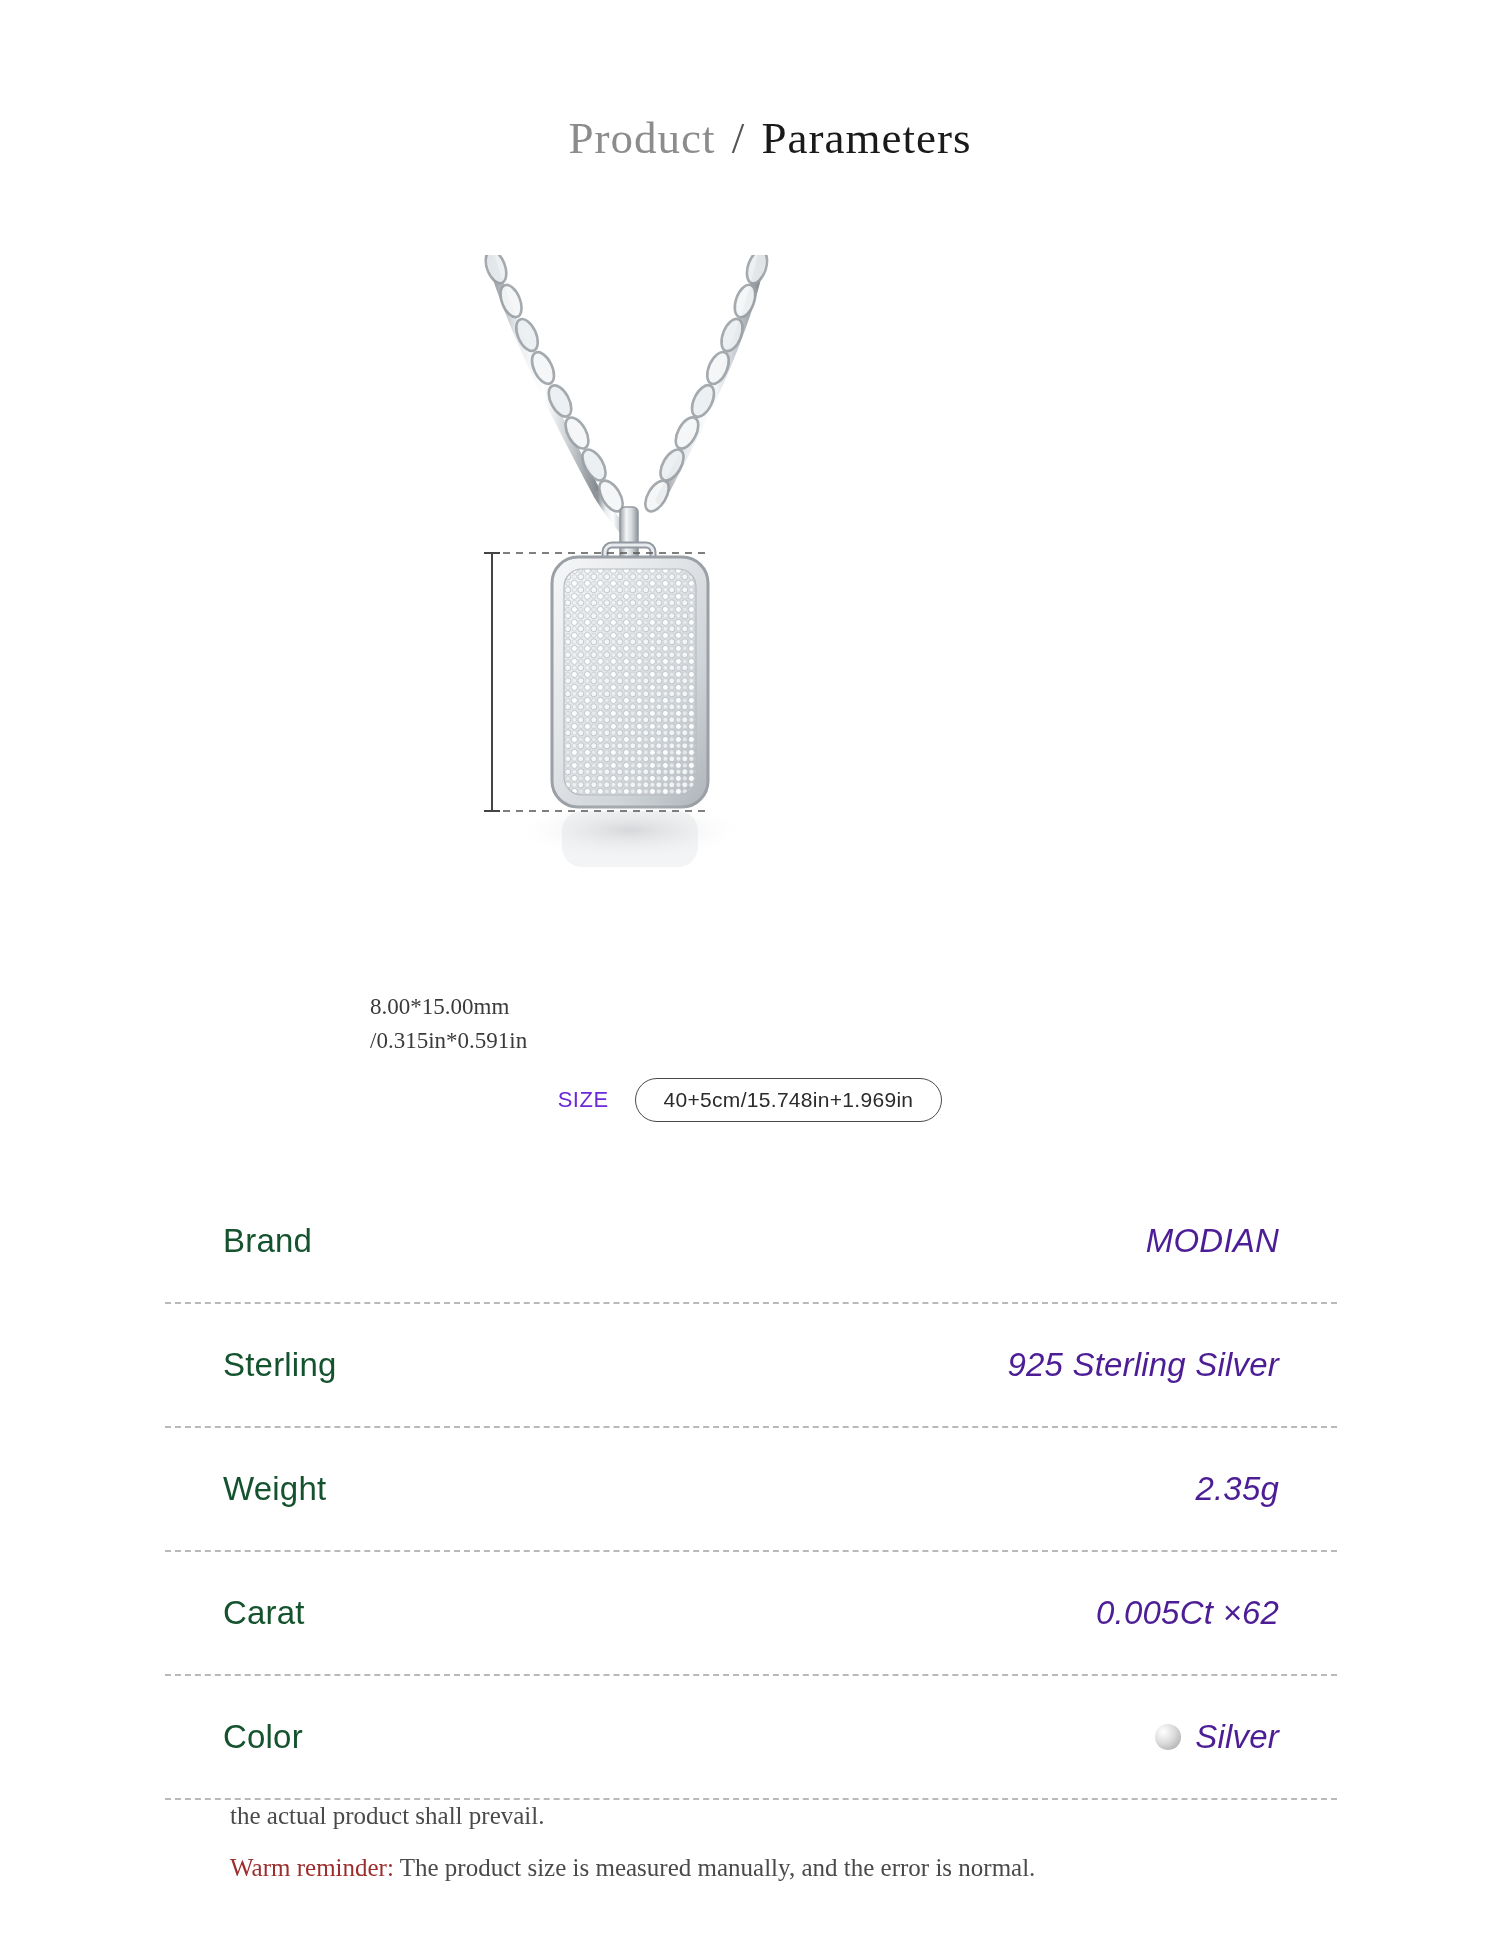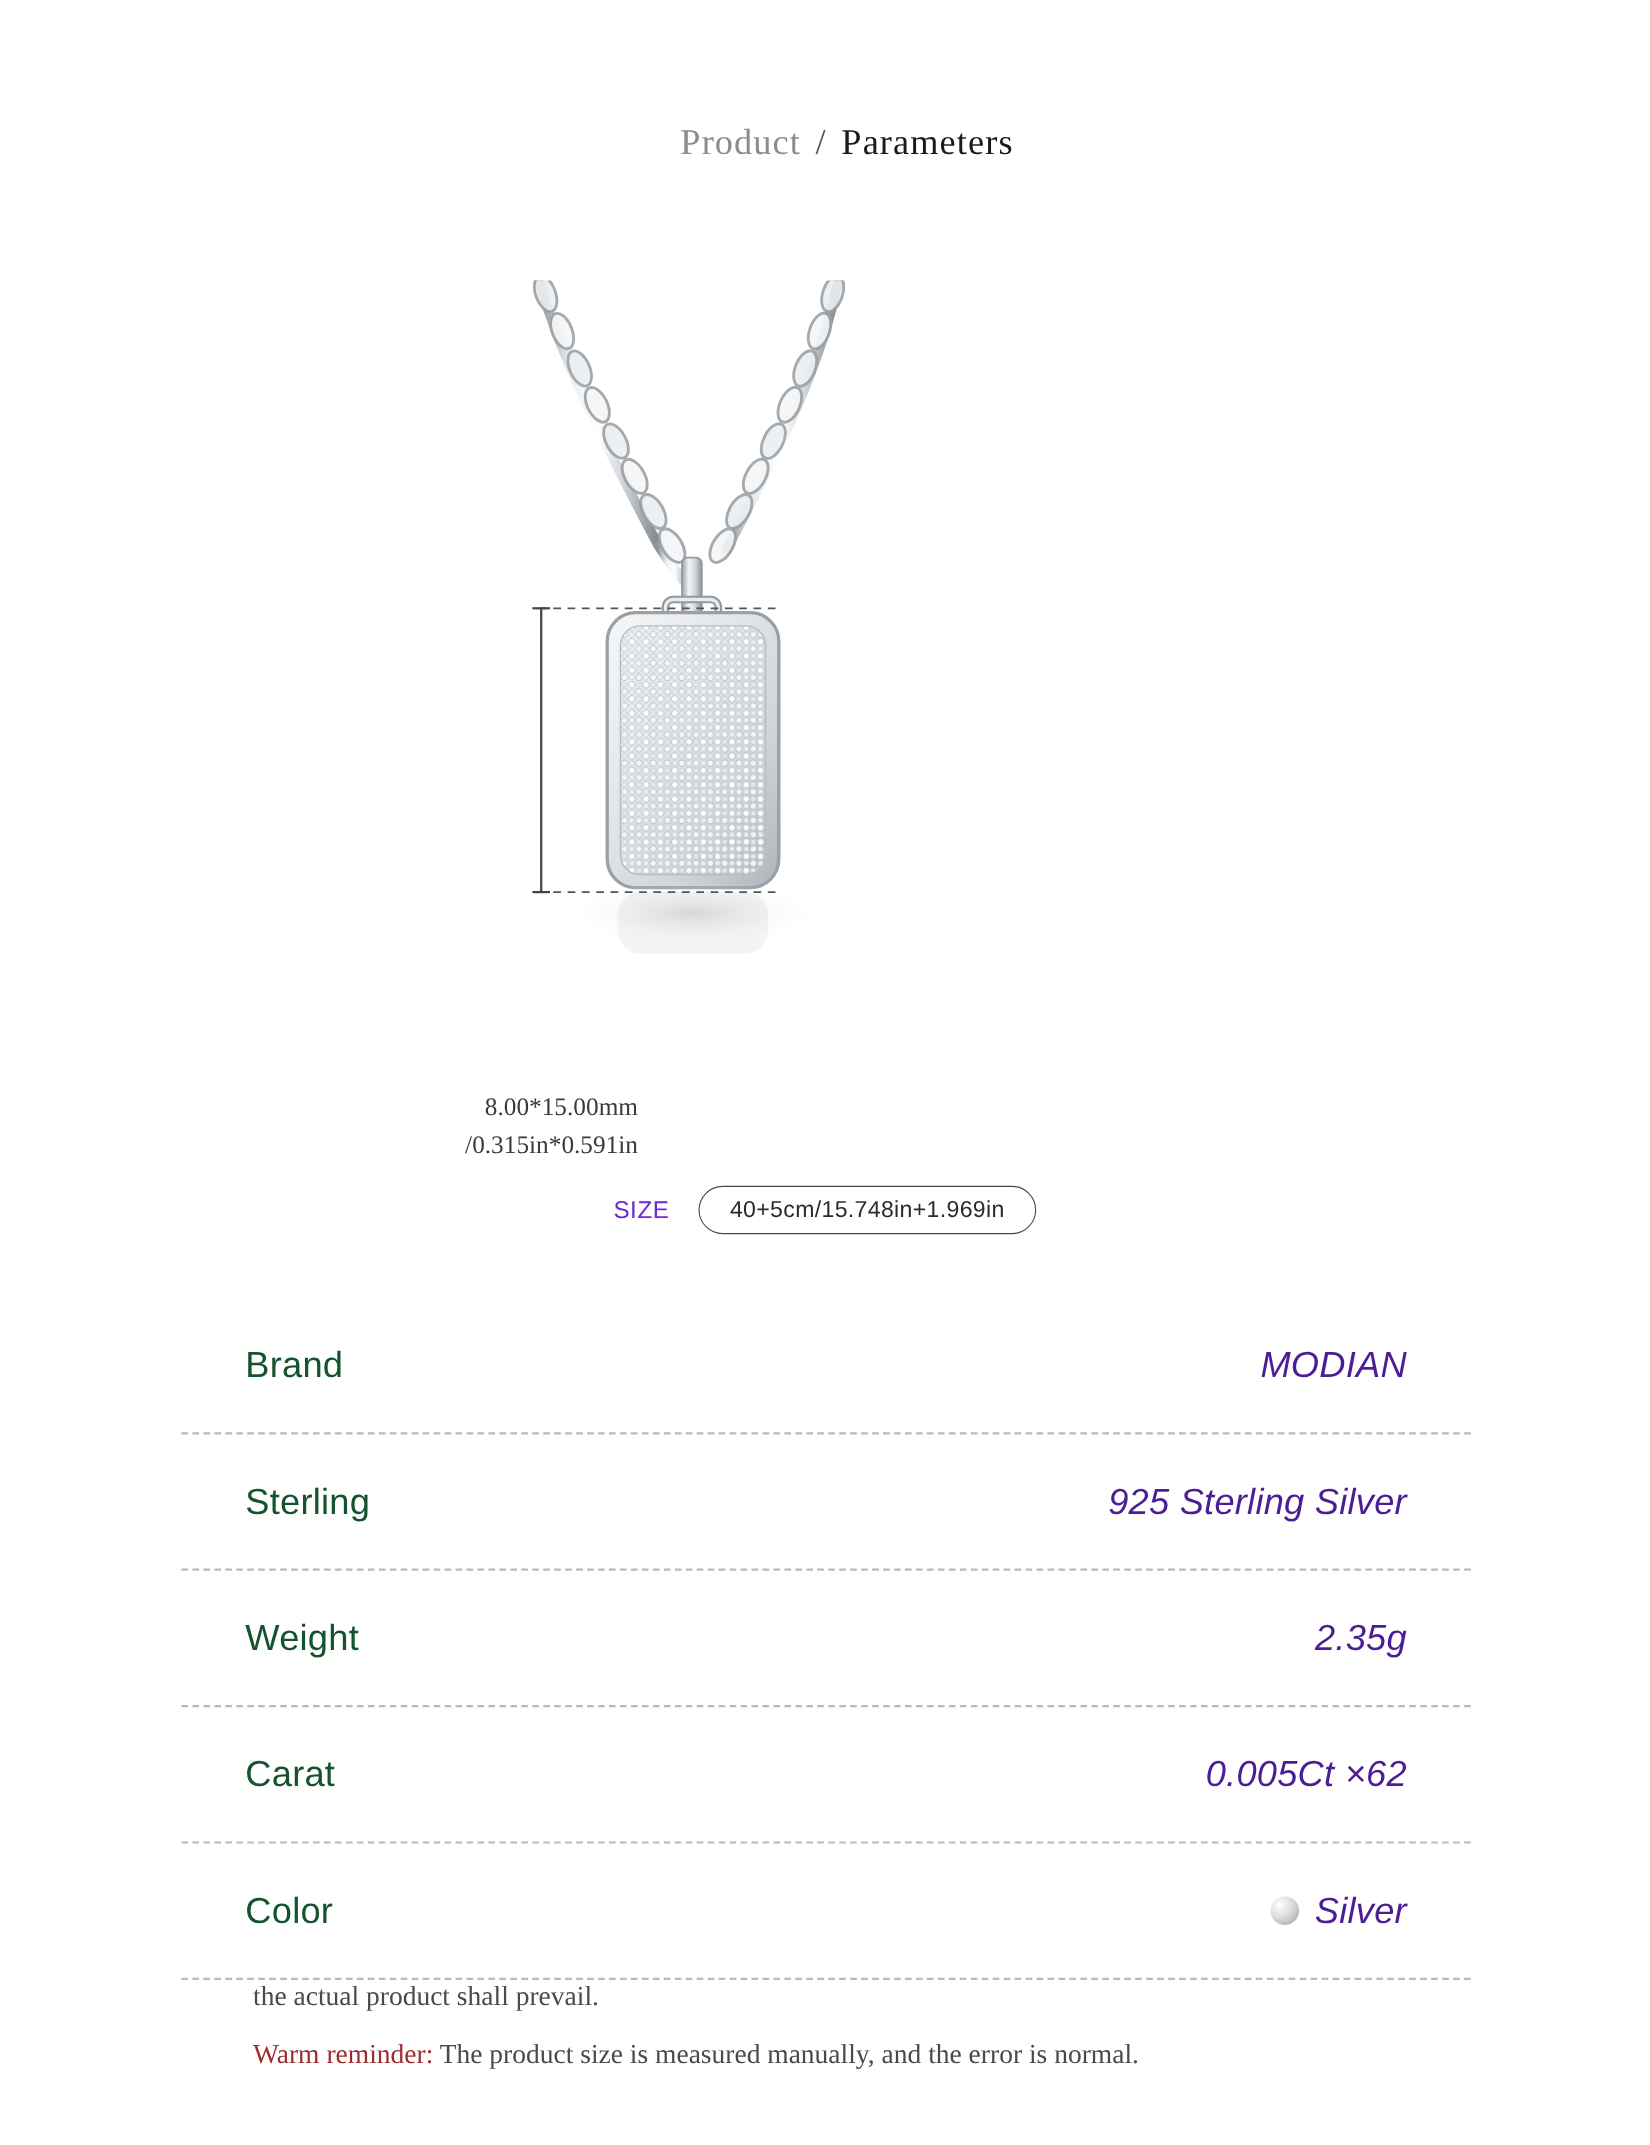--- a/index.html
+++ b/index.html
@@ -20,21 +20,21 @@
   .title-wrap {
     position: absolute;
     top: 112px;
     left: 0;
     width: 1500px;
     text-align: center;
   }
   .title {
     display: inline-block;
     font-family: "Liberation Serif", serif;
-    font-size: 33px;
+    font-size: 45px;
     letter-spacing: 1px;
     font-weight: 400;
     margin-left: 40px;
   }
   .title .t-light { color: #8c8c8c; }
   .title .t-sep   { color: #555555; padding: 0 4px; }
   .title .t-dark  { color: #1a1a1a; }
 
   
   .product-area {
@@ -50,21 +50,21 @@
     top: 0;
     left: 480px;
   }
 
   
   .dim-text {
     position: absolute;
     left: 370px;
     top: 735px;
     width: 210px;
-    text-align: right;
+    text-align: left;
     font-family: "Liberation Serif", serif;
     font-size: 23px;
     line-height: 34px;
     color: #3a3a3a;
     white-space: pre-line;
   }
 
   
   .size-row {
     position: absolute;

